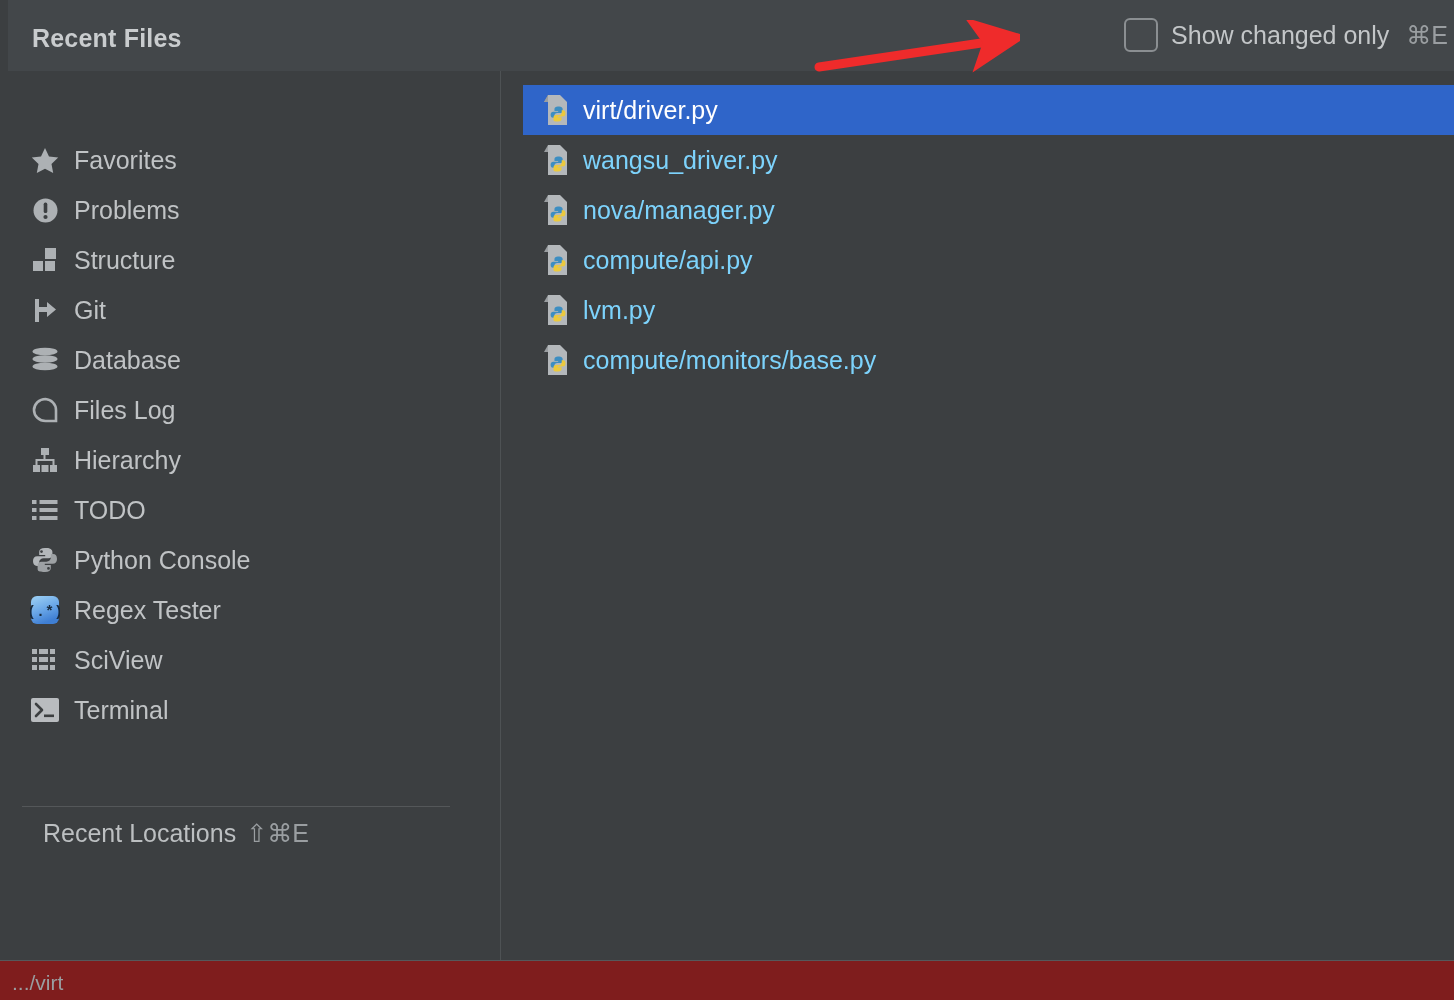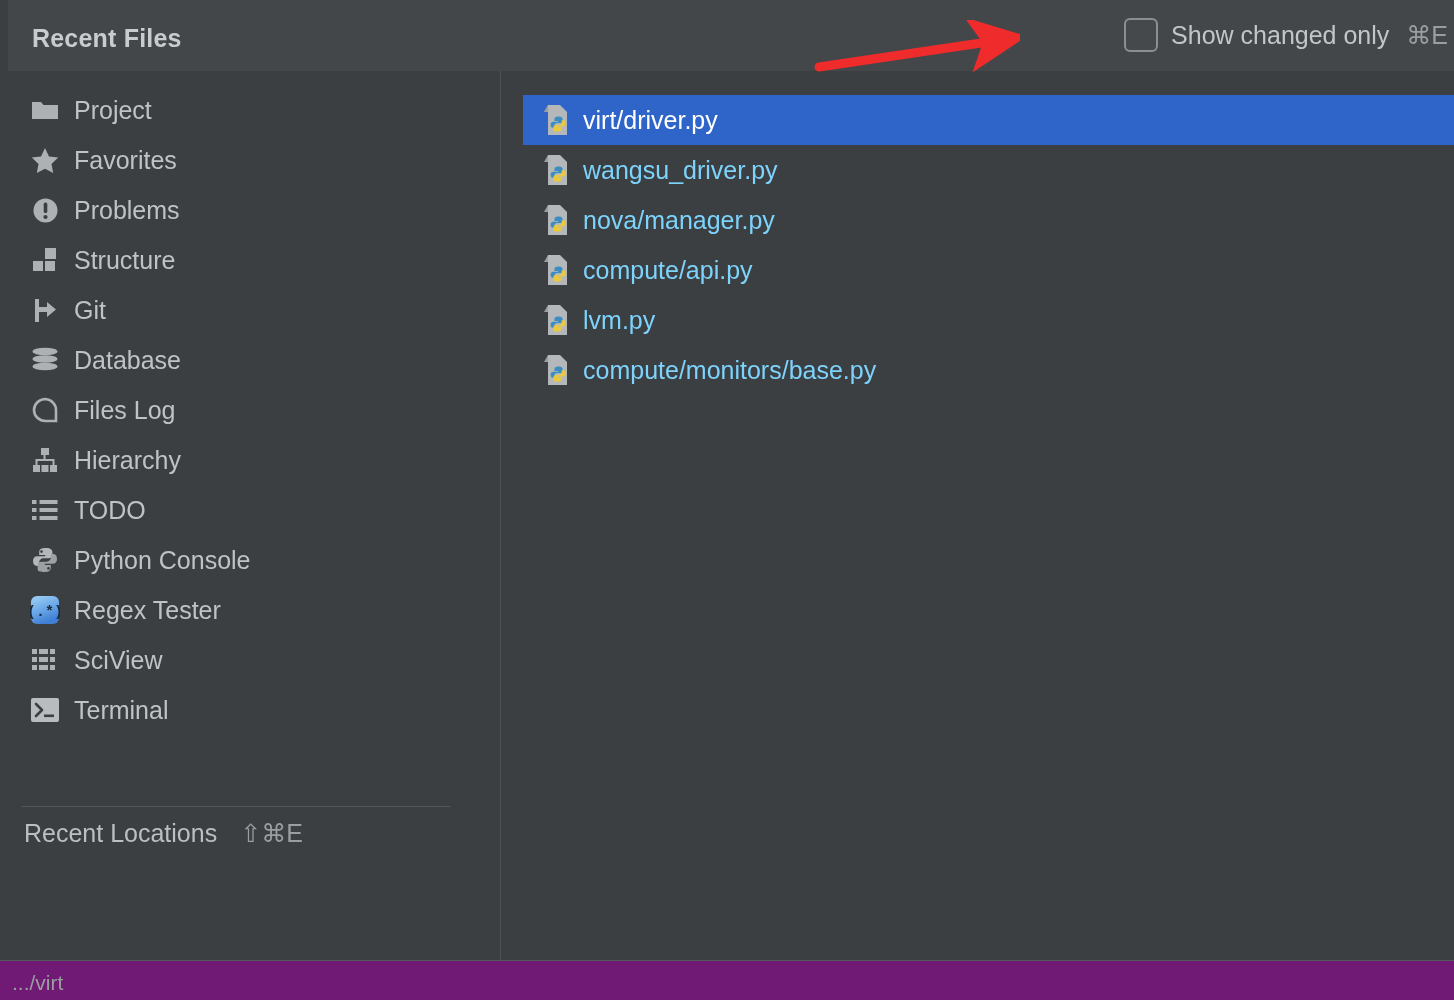--- a/index.html
+++ b/index.html
@@ -51,41 +51,41 @@
     display: flex; align-items: center; justify-content: center;
     flex: 0 0 34px;
   }
   .side-label { font-size: 25px; color: #c0c3c5; }
 
   .divider {
     position: absolute; left: 22px; top: 735px; width: 428px; height: 1px;
     background: #545759;
   }
   .recent-locations {
-    position: absolute; left: 24px; top: 744px; height: 36px;
-    display: flex; align-items: center; gap: 23px;
+    position: absolute; left: 43px; top: 744px; height: 36px;
+    display: flex; align-items: center; gap: 10px;
   }
   .rl-label { font-size: 25px; color: #bcbfc1; }
   .rl-shortcut { font-size: 25px; color: #9a9ea1; }
 
   
   .filelist { position: absolute; left: 501px; top: 71px; width: 953px; height: 889px; }
   .file-row {
     position: absolute; left: 22px; width: 931px; height: 50px;
-    display: flex; align-items: center; margin-top: 10px;
+    display: flex; align-items: center;
   }
   .file-row.selected { background: #2f65c9; }
   .file-icon { width: 32px; height: 34px; margin-left: 18px; margin-right: 10px; flex: 0 0 32px; }
   .file-name { font-size: 25px; color: #7dd3fc; }
   .file-row.selected .file-name { color: #ffffff; }
 
   
   .statusbar {
     position: absolute; left: 0; top: 960px; width: 1454px; height: 40px;
-    background: #701a75; border-top: 1px solid #55595b;
+    background: #7f1d1d; border-top: 1px solid #55595b;
   }
   .status-text {
     position: absolute; left: 12px; top: 10px;
     font-size: 21px; color: #9a9ea1;
   }
 </style>
 </head>
 <body>
 
 <div id="root">
@@ -104,28 +104,20 @@
     <defs>
       <marker id="ah" markerWidth="7" markerHeight="7" refX="2.2" refY="3.1" orient="auto">
         <path d="M0,0 L6.6,3.1 L0,6.2 L1.6,3.1 Z" fill="#ef2b2b"></path>
       </marker>
     </defs>
     <line x1="9" y1="47" x2="178" y2="22" stroke="#ef2b2b" stroke-width="9" stroke-linecap="round" marker-end="url(#ah)"></line>
   </svg>
 
   <div class="sidebar">
 
-    <div class="side-item" style="top:14px">
-      <span class="side-icon">
-        <svg width="28" height="24" viewBox="0 0 28 24">
-            <path d="M1 4h9l2.5 3H27v14H1z" fill="#adb1b4"></path>
-          </svg>
-      </span>
-      <span class="side-label">Project</span>
-    </div>
 
     <div class="side-item" style="top:64px">
       <span class="side-icon">
         <svg width="28" height="27" viewBox="0 0 28 27">
             <path d="M14 1l4 8.4 9.2 1.2-6.7 6.3 1.7 9.1L14 21.7 5.8 26l1.7-9.1L.8 10.6 10 9.4z" fill="#adb1b4"></path>
           </svg>
       </span>
       <span class="side-label">Favorites</span>
     </div>
 

